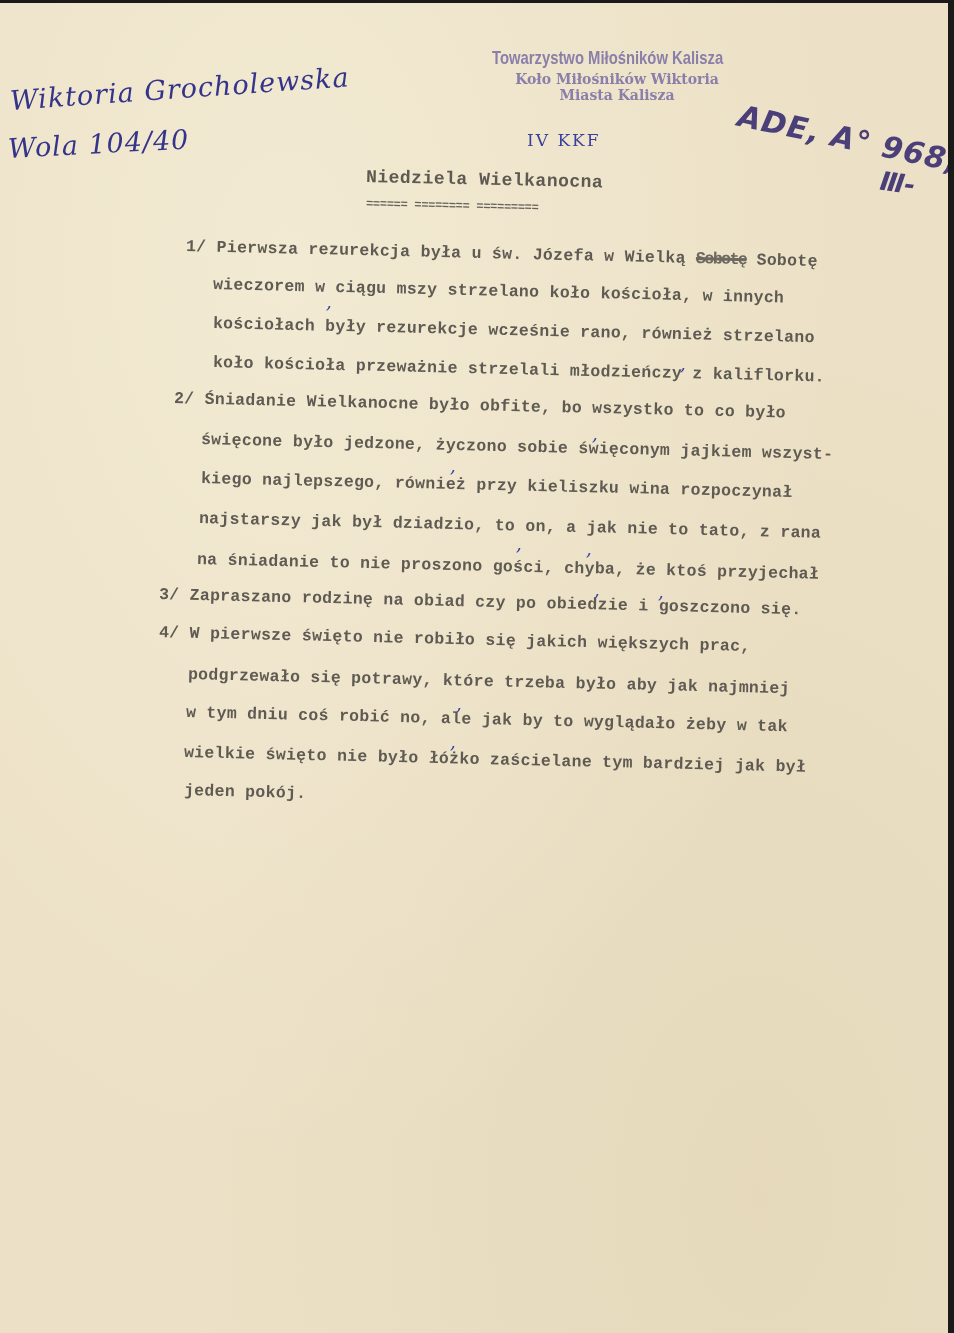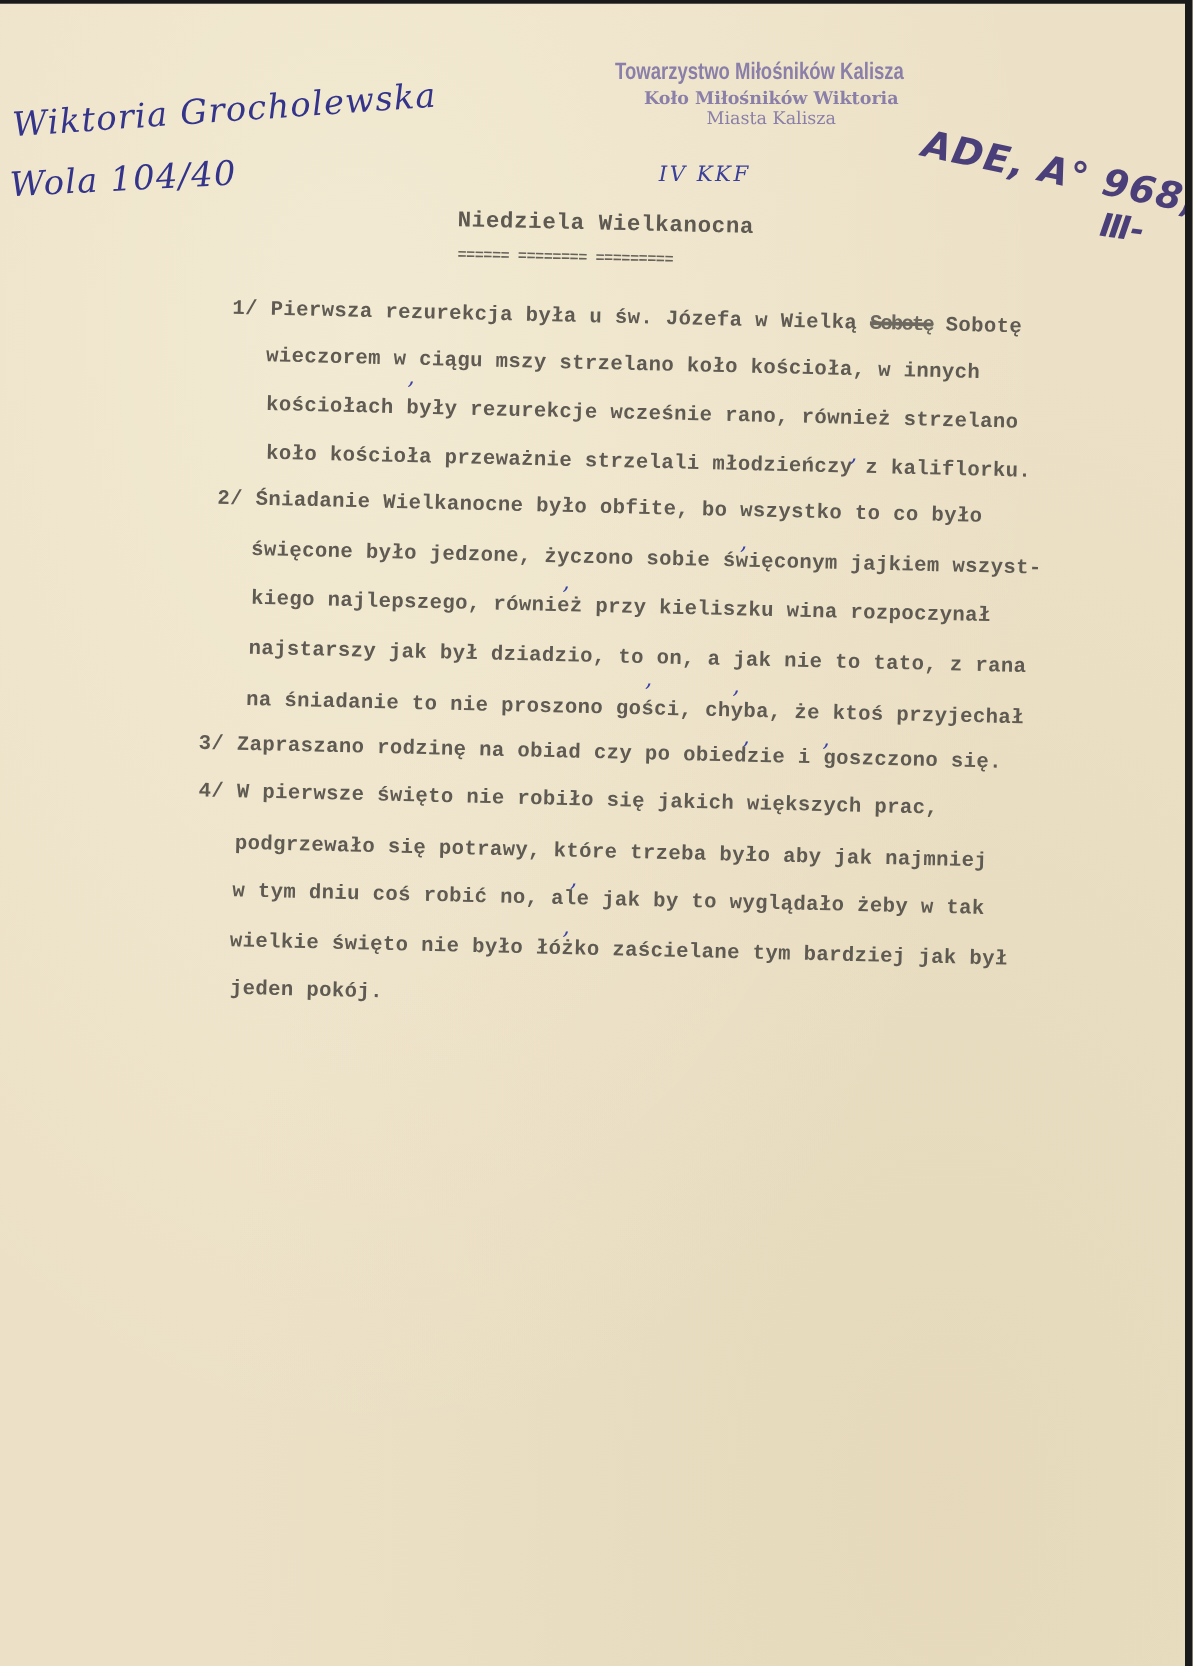--- a/index.html
+++ b/index.html
@@ -26,24 +26,24 @@
   .hand1 { left: 10px; top: 82px; font-size: 27px; transform: rotate(-4deg); transform-origin: left center; letter-spacing: 1px; }
   .hand2 { left: 8px; top: 130px; font-size: 27px; transform: rotate(-3deg); transform-origin: left center; letter-spacing: 1px; }
 
   .stamp {
     position: absolute; left: 492px; top: 44px; width: 250px;
     font-family: "DejaVu Serif", serif;
     color: #8a7fa8; text-align: center;
   }
   .stamp .s1 { font-family: "Liberation Sans", sans-serif; font-size: 19px; font-weight: bold; transform: scaleX(0.78); transform-origin: left center; white-space: nowrap; display:block; text-align:left; letter-spacing: 0px;}
   .stamp .s2 { font-size: 14px; font-weight: bold; margin-top: 2px; }
-  .stamp .s3 { font-size: 14px; font-weight: normal; margin-top: 0px; }
+  .stamp .s3 { font-size: 14px; font-weight: bold; margin-top: 0px; }
   .stamp-code {
     position: absolute; left: 527px; top: 127px;
-    font-family: "DejaVu Serif", serif; font-style: italic;
+    font-family: "DejaVu Serif", serif; 
     font-size: 17px; color: #3a3f9a; letter-spacing: 2px;
   }
   .sig {
     position: absolute; left: 742px; top: 95px;
     font-family: "DejaVu Sans", sans-serif; font-weight: bold; font-style: italic;
     font-size: 30px; color: #4a3f78;
     transform: rotate(12deg); transform-origin: left top;
     white-space: nowrap; letter-spacing: 1px;
   }
   .sig2 {

